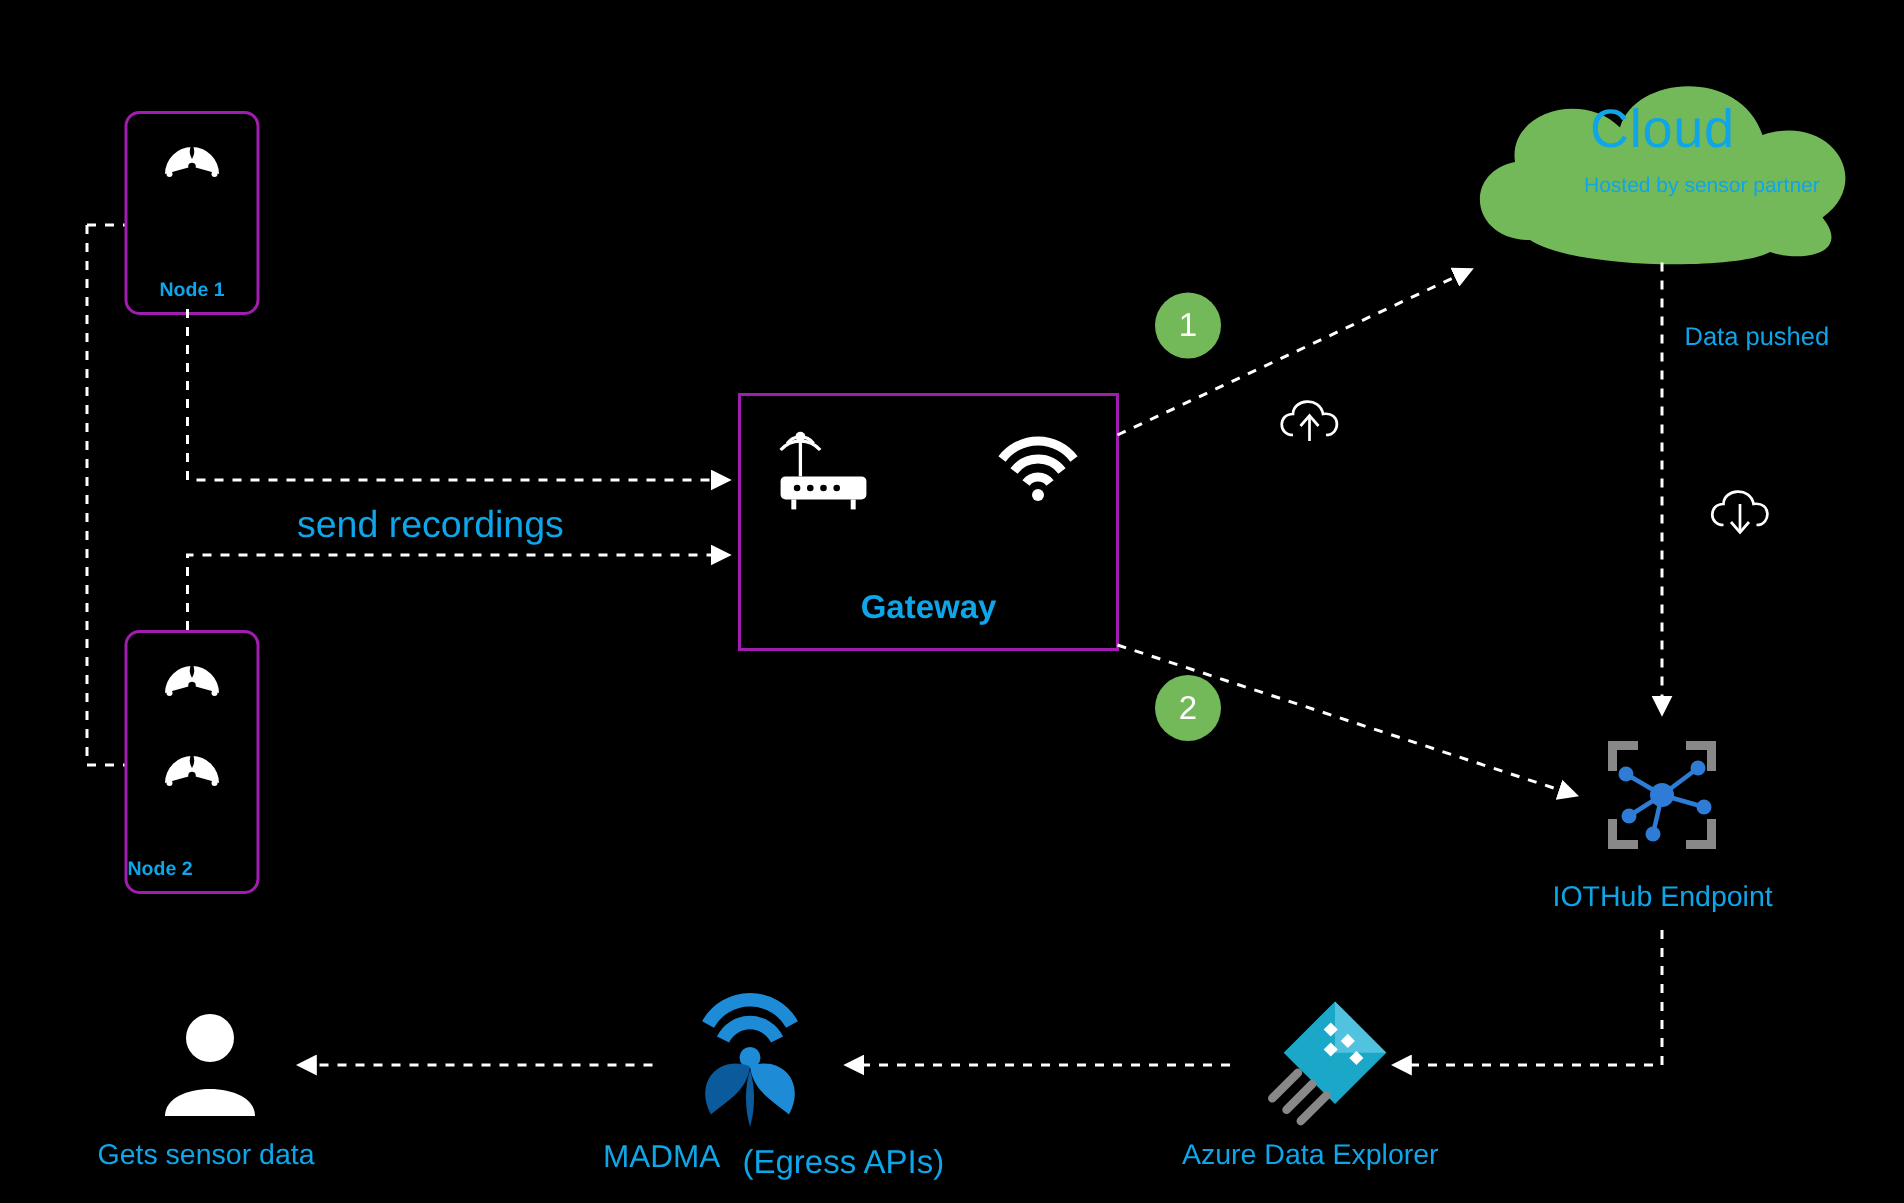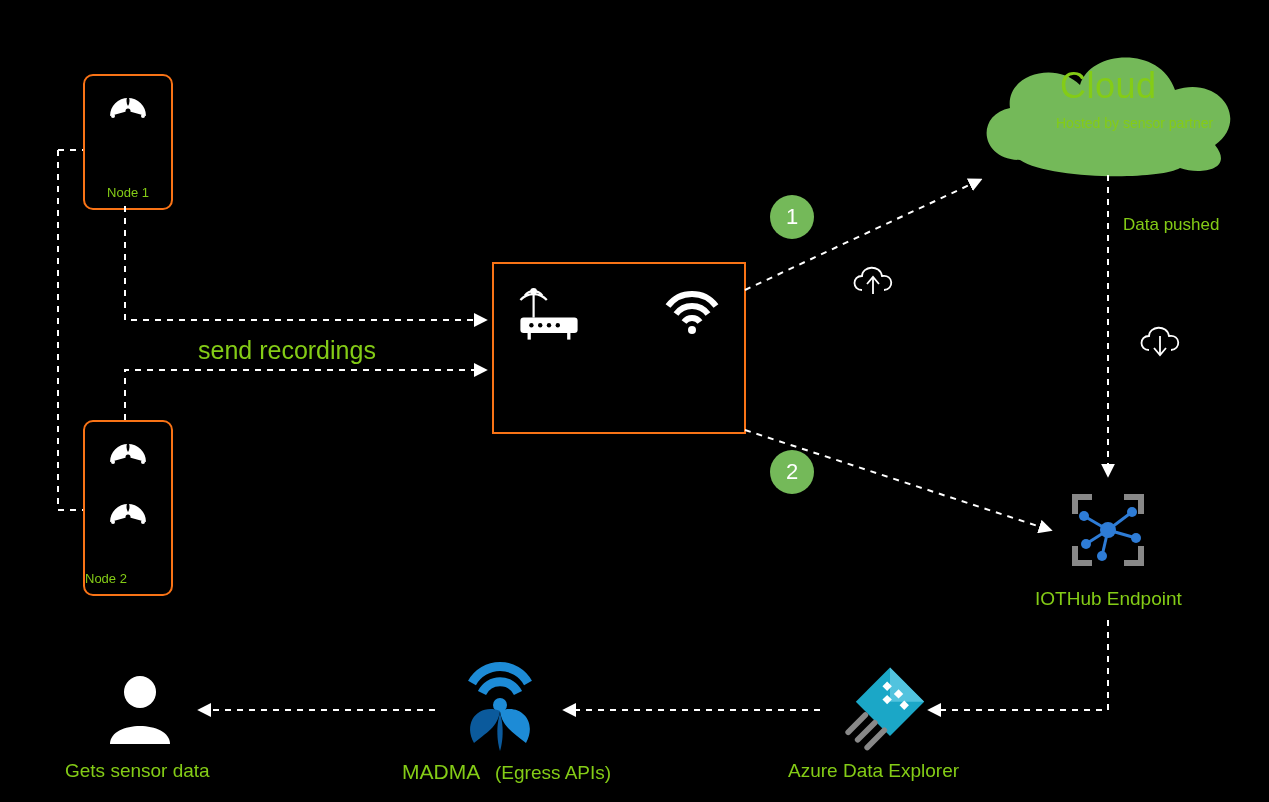--- a/index.html
+++ b/index.html
@@ -12,29 +12,30 @@
     font-family: "Segoe UI", -apple-system, Helvetica, Arial, sans-serif;
     overflow: hidden;
   }
   .canvas {
     position: relative;
     width: 1269px;
     height: 802px;
   }
   .label {
     position: absolute;
-    color: #84cc16;
+    color: #0ea5e9;
     font-size: 18px;
     white-space: nowrap;
   }
   .box {
     position: absolute;
-    border: 2px solid #f97316;
+    border: 2px solid #a21caf;
     border-radius: 10px;
     color: #fff;
+    font-weight: bold;
   }
   svg.arrows {
     position: absolute;
     left: 0; top: 0;
     width: 1269px; height: 802px;
     pointer-events: none;
   }
   .step {
     position: absolute;
     width: 44px; height: 44px;
@@ -99,20 +100,21 @@
       <line x1="12" y1="50" x2="12" y2="56" stroke="#fff" stroke-width="3"></line>
       <line x1="48" y1="50" x2="48" y2="56" stroke="#fff" stroke-width="3"></line>
     </svg>
 
     <svg viewBox="0 0 60 60" style="position:absolute; right:22px; top:18px; width:60px; height:60px;">
       <path d="M6 24 A30 30 0 0 1 54 24" stroke="#fff" stroke-width="6" fill="none"></path>
       <path d="M14 32 A20 20 0 0 1 46 32" stroke="#fff" stroke-width="6" fill="none"></path>
       <path d="M22 40 A10 10 0 0 1 38 40" stroke="#fff" stroke-width="6" fill="none"></path>
       <circle cx="30" cy="48" r="4" fill="#fff"></circle>
     </svg>
+    <div class="label" style="left:0; right:0; bottom:14px; text-align:center; font-size:22px;">Gateway</div>
   </div>
 
   
   <svg style="position:absolute; left:960px; top:30px; width:290px; height:150px;" viewBox="0 0 290 150">
     <path d="M60 130 
              C20 130 15 85 50 78
              C45 45 95 30 120 55
              C130 20 200 15 215 60
              C260 45 290 90 255 115
              C275 140 240 145 220 138
@@ -161,21 +163,21 @@
   <svg style="position:absol; left:450px;"></svg>
   <svg style="position:absolute; left:450px; top:655px; width:100px; height:100px;" viewBox="0 0 100 100">
     <path d="M22 28 A32 32 0 0 1 78 28" stroke="#1d8bd6" stroke-width="9" fill="none"></path>
     <path d="M32 38 A20 20 0 0 1 68 38" stroke="#1d8bd6" stroke-width="9" fill="none"></path>
     <circle cx="50" cy="50" r="7" fill="#1d8bd6"></circle>
     <path d="M50 56 C30 48 12 66 24 88 C36 78 48 72 50 56 Z" fill="#0b5a9c"></path>
     <path d="M50 56 C70 48 88 66 76 88 C64 78 52 72 50 56 Z" fill="#1d8bd6"></path>
     <path d="M50 58 C44 78 50 96 50 96 C50 96 56 78 50 58 Z" fill="#0b5a9c"></path>
   </svg>
   <div class="label" style="left:402px; top:760px; font-size:21px; font-weight:500;">MADMA</div>
-  <div class="label" style="left:495px; top:762px; font-size:19px;">(Egress APIs)</div>
+  <div class="label" style="left:495px; top:762px; font-size:22px;">(Egress APIs)</div>
 
   
   <svg style="position:absolute; left:100px; top:670px; width:80px; height:80px;" viewBox="0 0 80 80">
     <circle cx="40" cy="22" r="16" fill="#fff"></circle>
     <path d="M10 74 C10 50 70 50 70 74 Z" fill="#fff"></path>
   </svg>
   <div class="label" style="left:65px; top:760px; font-size:19px;">Gets sensor data</div>
 
   
   <svg style="position:absolute; left:848px; top:260px; width:48px; height:40px;" viewBox="0 0 48 40">

